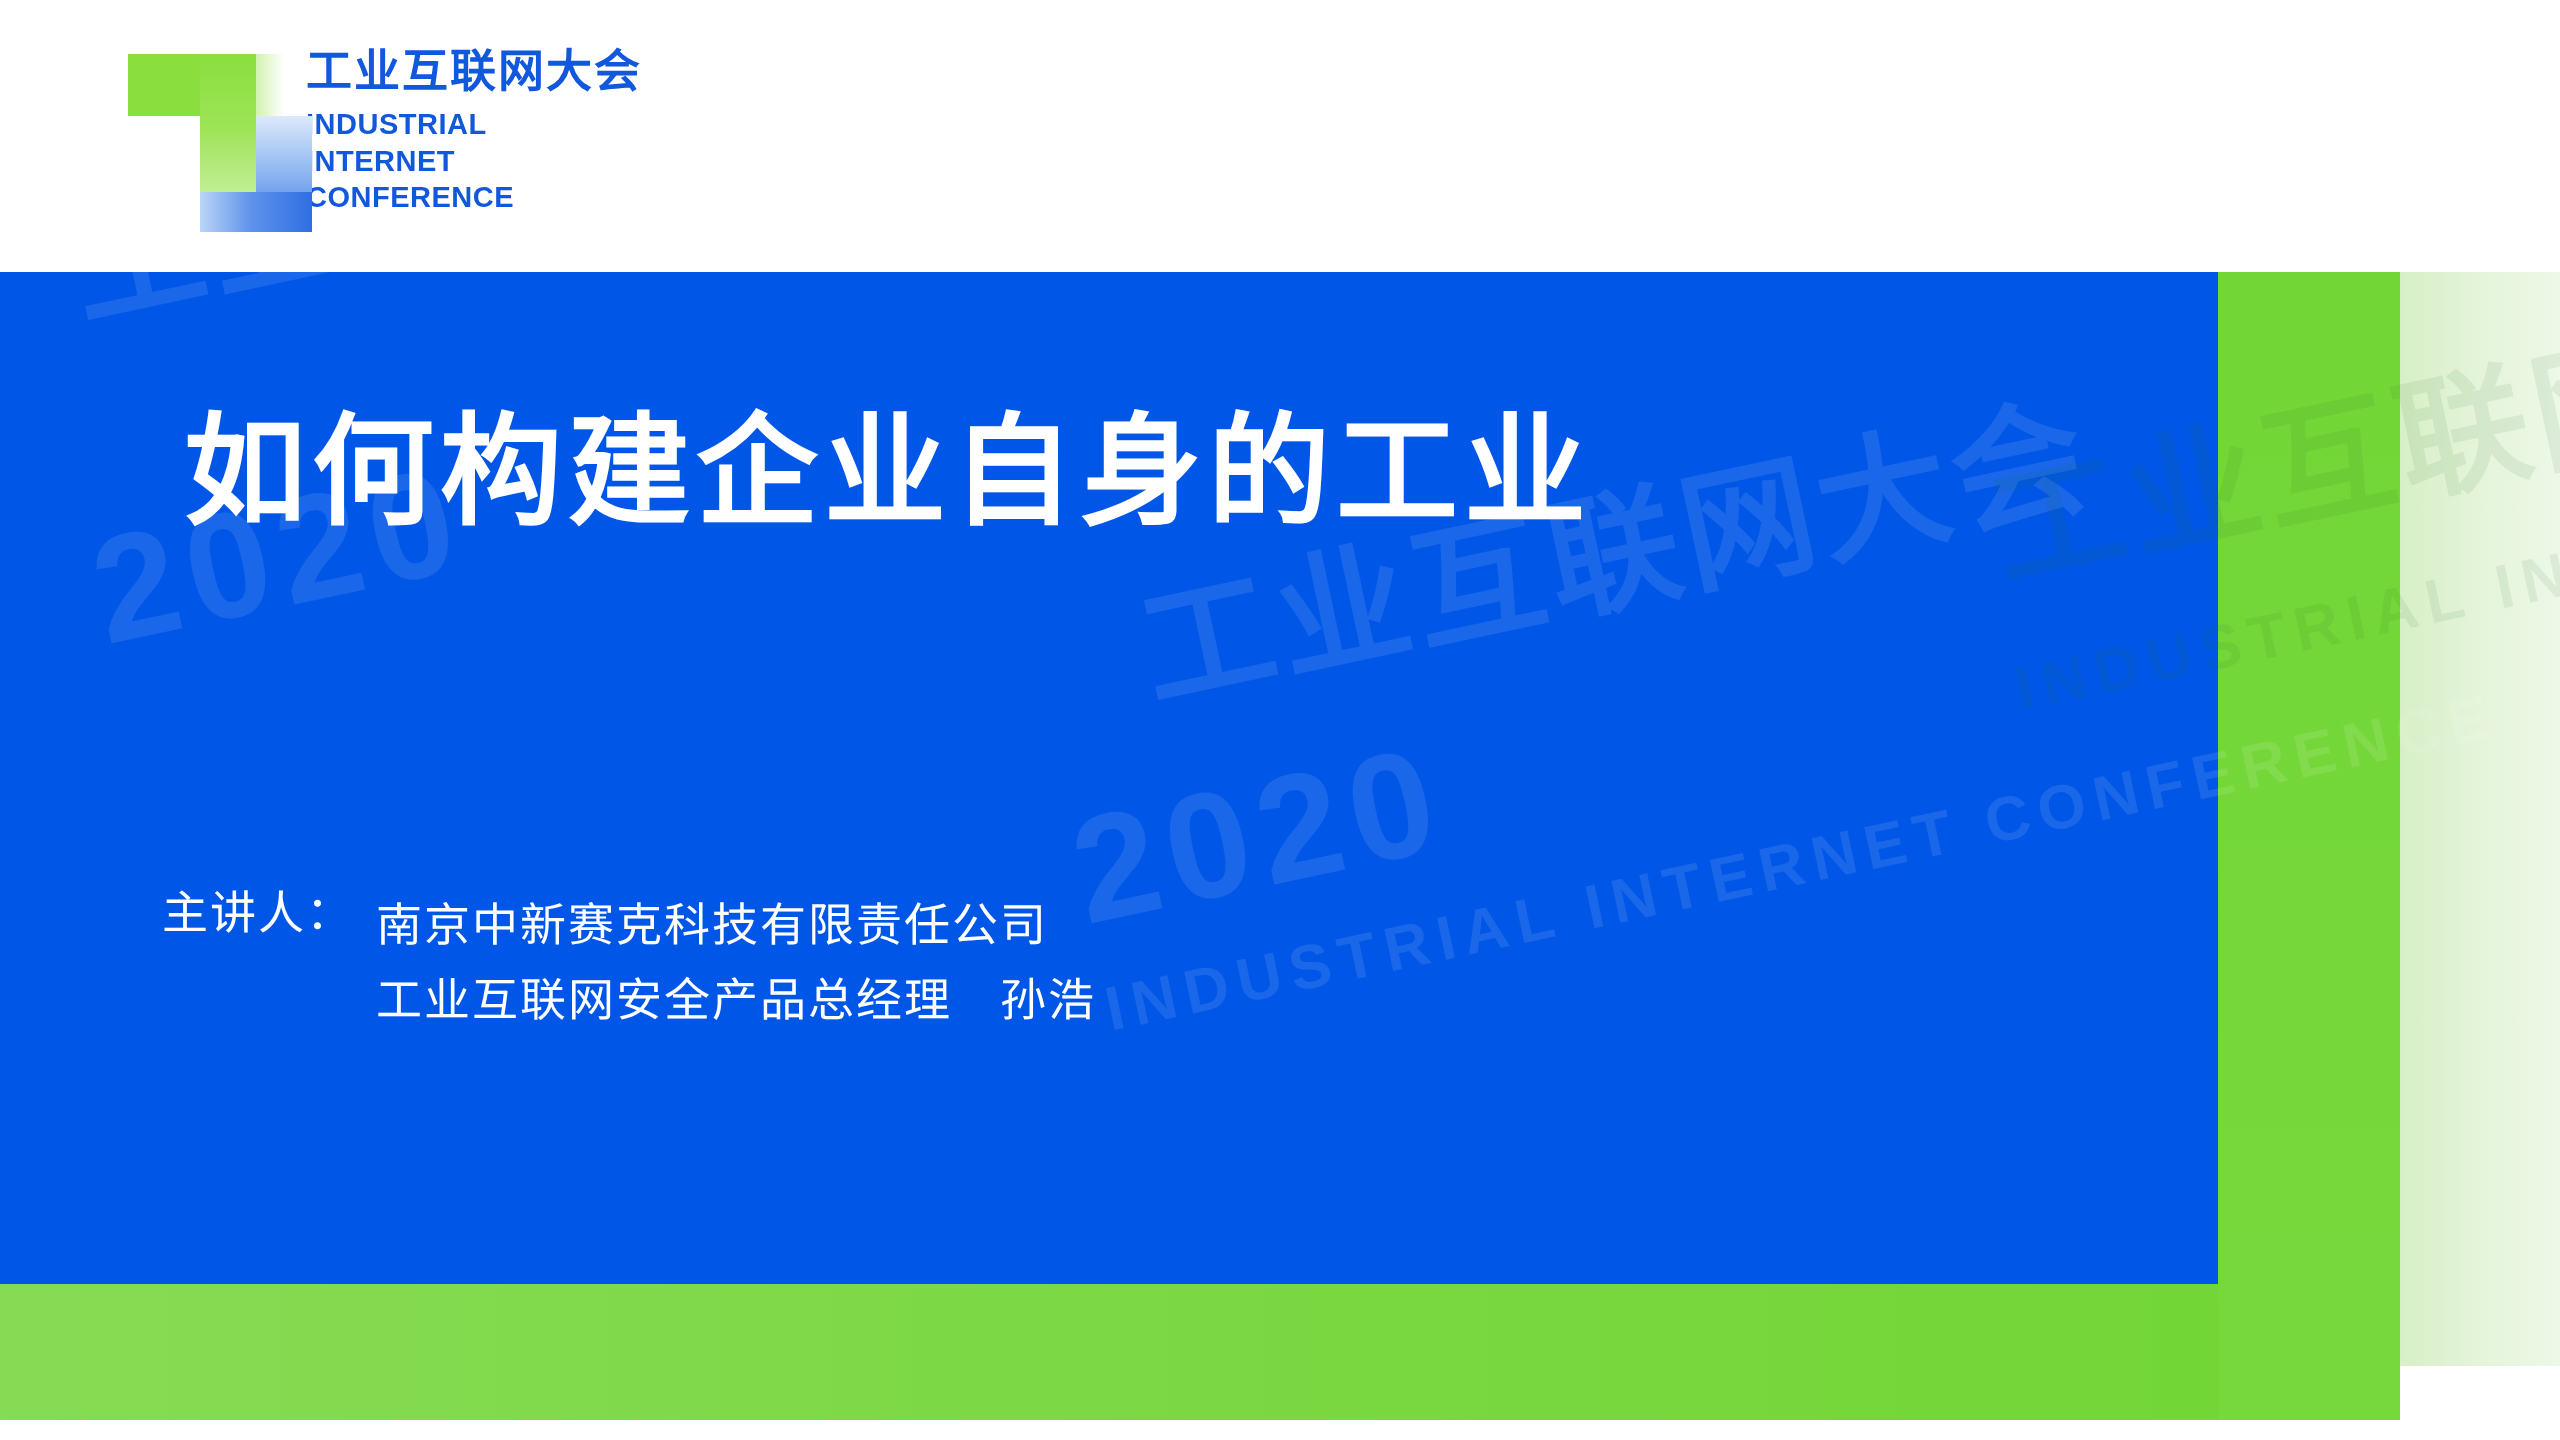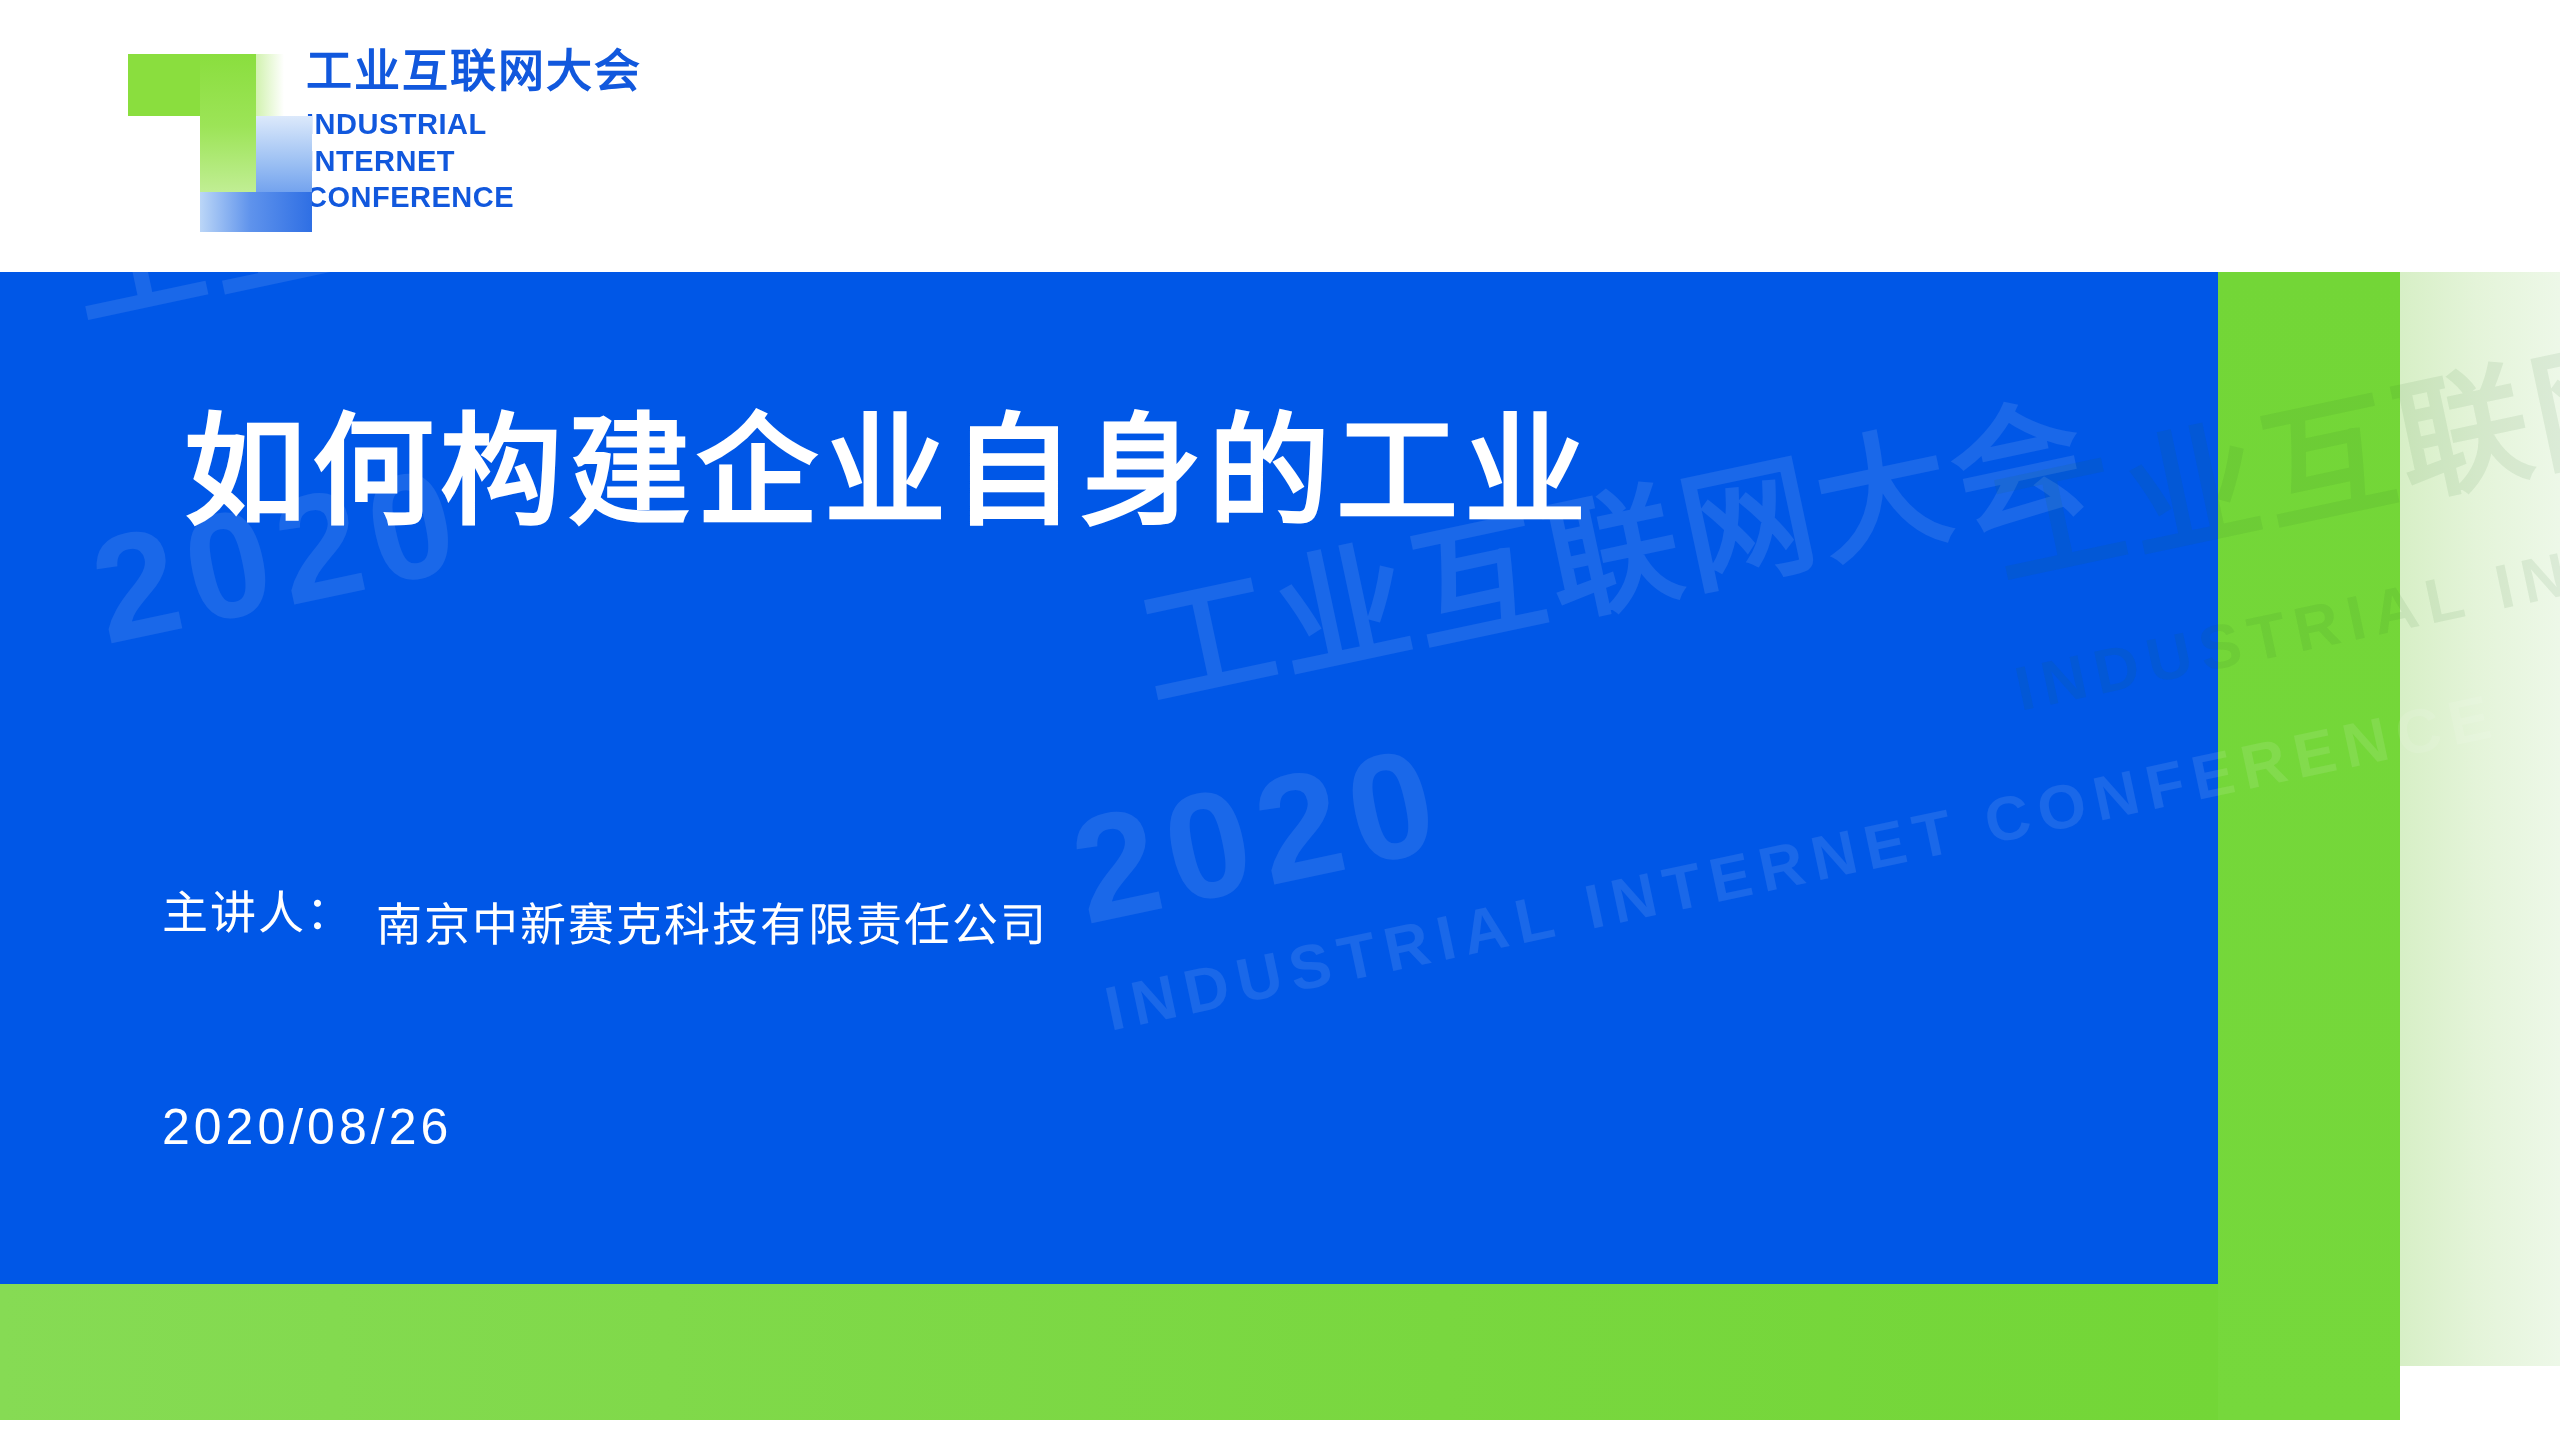--- a/index.html
+++ b/index.html
@@ -247,18 +247,18 @@
   </div>
 
   <div class="title-wrap">
     <div class="title-line">如何构建企业自身的工业</div>
   </div>
 
   <div class="presenter">
     <div class="presenter-label">主讲人：</div>
     <div class="presenter-lines">
       <div class="presenter-line">南京中新赛克科技有限责任公司</div>
+      <div class="presenter-line">工业互联网安全产品总经理　孙浩</div>
     </div>
   </div>
 
-  <div class="date">2020/08/26</div>
 
 </div>
 
 </body></html>

